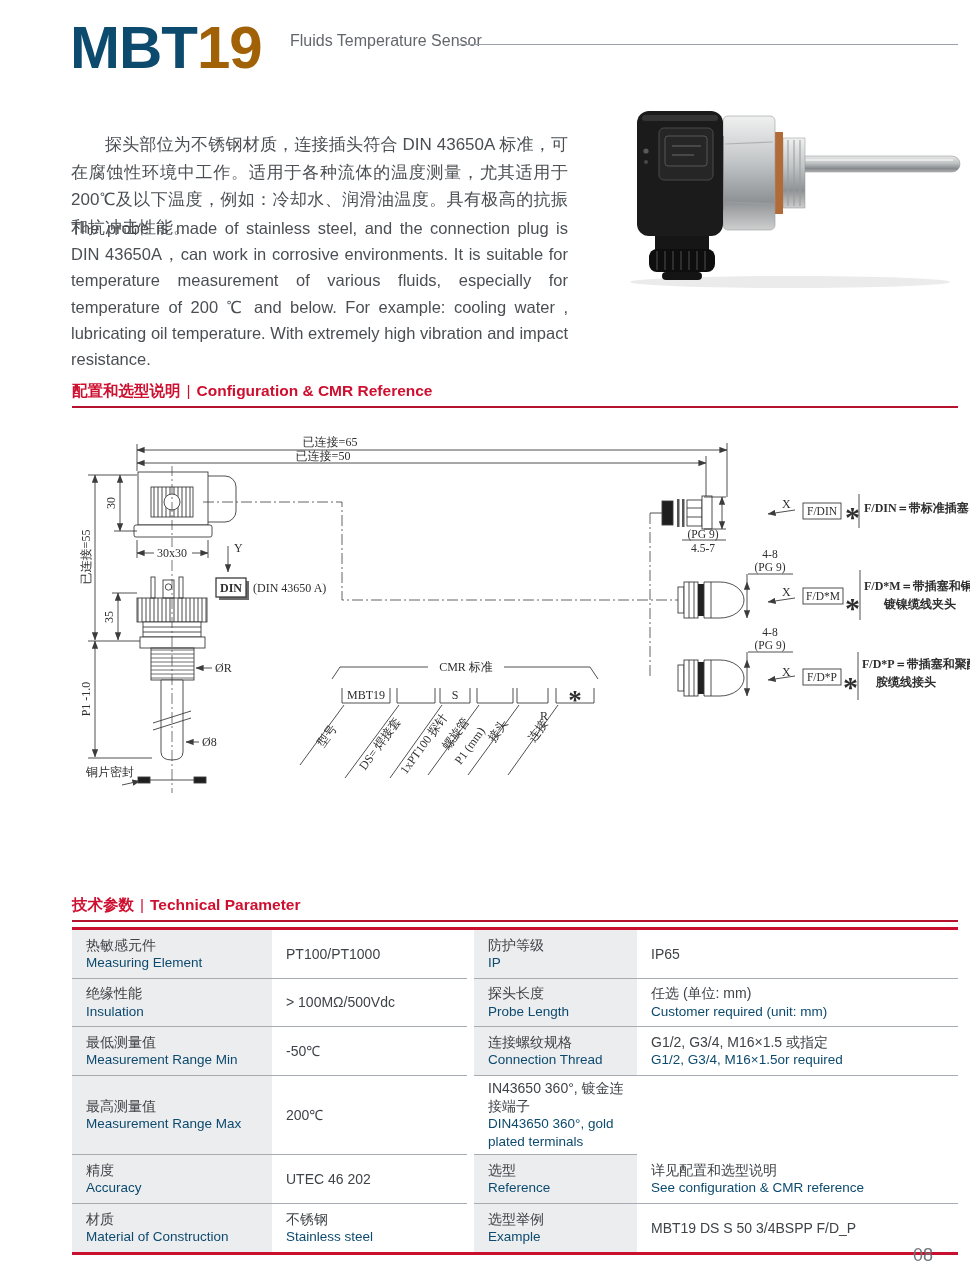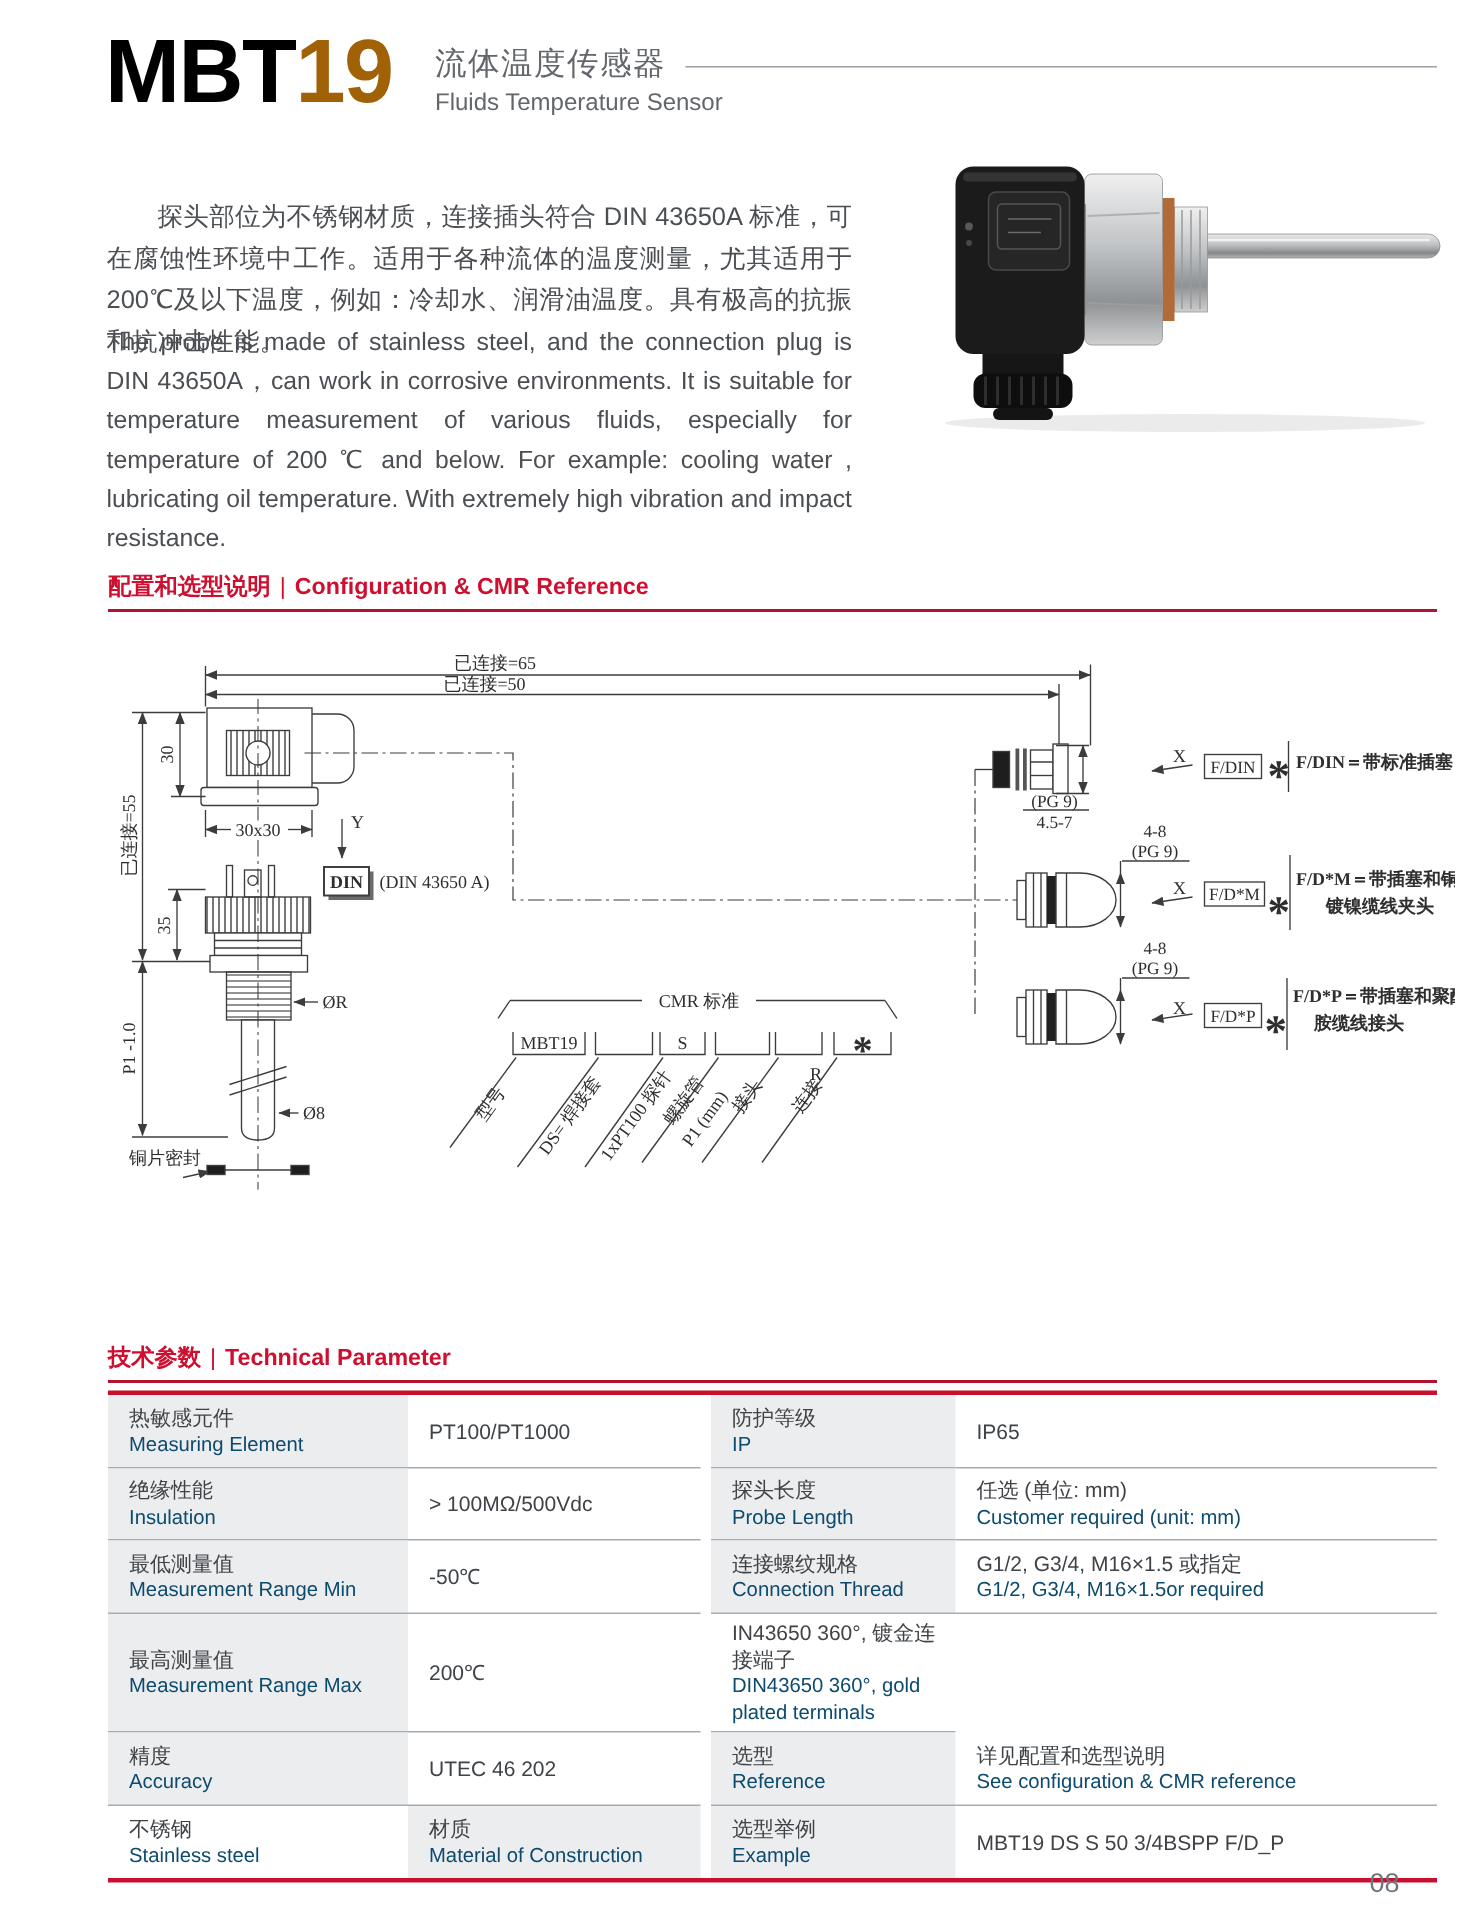--- a/index.html
+++ b/index.html
@@ -1,20 +1,20 @@
 <!DOCTYPE html>
 <html><head>
 <meta charset="utf-8">
 <style>
   html,body{margin:0;padding:0;background:#fff;}
   .page{position:relative;width:971px;height:1281px;background:#fff;overflow:hidden;
         font-family:"Liberation Sans",sans-serif;color:#4e5256;}
   
   .brand{position:absolute;left:70px;top:18px;font-weight:bold;font-size:60px;letter-spacing:-1px;line-height:1;}
-  .brand .red{color:#000000;}
+  .brand .red{color:#0c4a6e;}
   .brand .grey{color:#a16207;}
   .subtitle{position:absolute;left:290px;top:28px;color:#63666b;}
   .subtitle .cn{font-size:21px;letter-spacing:1px;display:block;}
   .subtitle .en{font-size:16px;display:block;margin-top:4px;}
   .head-rule{position:absolute;left:457px;top:44px;width:501px;height:1px;background:#9aa0a5;}
   
   .para-cn{position:absolute;left:71px;top:114px;width:497px;font-size:17px;line-height:1.62;
            text-align:justify;text-indent:2em;color:#4b4f53;}
   .para-en{position:absolute;left:71px;top:198px;width:497px;font-size:16.5px;line-height:1.6;
            text-align:justify;color:#4b4f53;}
@@ -39,21 +39,20 @@
   svg text{fill:#2e2e2e;}
   .dseries{font-family:"Liberation Serif",serif;}
 </style>
 </head>
 <body>
 
 <div class="page">
 
   <div class="brand"><span class="red">MBT</span><span class="grey">19</span></div>
   <div class="subtitle">
-    <span class="cn">流体温度传感器</span>
     <span class="en">Fluids Temperature Sensor</span>
   </div>
   <div class="head-rule"></div>
 
   <p class="para-cn">探头部位为不锈钢材质，连接插头符合 DIN 43650A 标准，可在腐蚀性环境中工作。适用于各种流体的温度测量，尤其适用于 200℃及以下温度，例如：冷却水、润滑油温度。具有极高的抗振和抗冲击性能。</p>
   <p class="para-en">The probe is made of stainless steel, and the connection plug is DIN 43650A，can work in corrosive environments. It is suitable for temperature measurement of various fluids, especially for temperature of 200 ℃ and below. For example: cooling water , lubricating oil temperature. With extremely high vibration and impact resistance.</p>
 
   <svg style="position:absolute;left:615px;top:96px;" width="352" height="196" viewBox="0 0 352 196">
     <defs>
       <linearGradient id="gSteel" x1="0" y1="0" x2="0" y2="1">
@@ -385,28 +384,28 @@
       <div class="cell lab">
           <span>选型</span>
           <span class="en">Reference</span>
         </div>
       <div class="cell">
           <span>详见配置和选型说明</span>
           <span class="en">See configuration &amp; CMR reference</span>
         </div>
     </div>
     <div class="trow">
+      <div class="cell lab">
+          <span>材质</span>
+          <span class="en">Material of Construction</span>
+        </div>
       <div class="cell">
           <span>不锈钢</span>
           <span class="en">Stainless steel</span>
         </div>
-      <div class="cell lab">
-          <span>材质</span>
-          <span class="en">Material of Construction</span>
-        </div>
       <div class="cell gap"></div>
       <div class="cell lab">
           <span>选型举例</span>
           <span class="en">Example</span>
         </div>
       <div class="cell">
           <span>MBT19 DS S 50 3/4BSPP F/D_P</span>
           <span class="en"></span>
         </div>
     </div>

